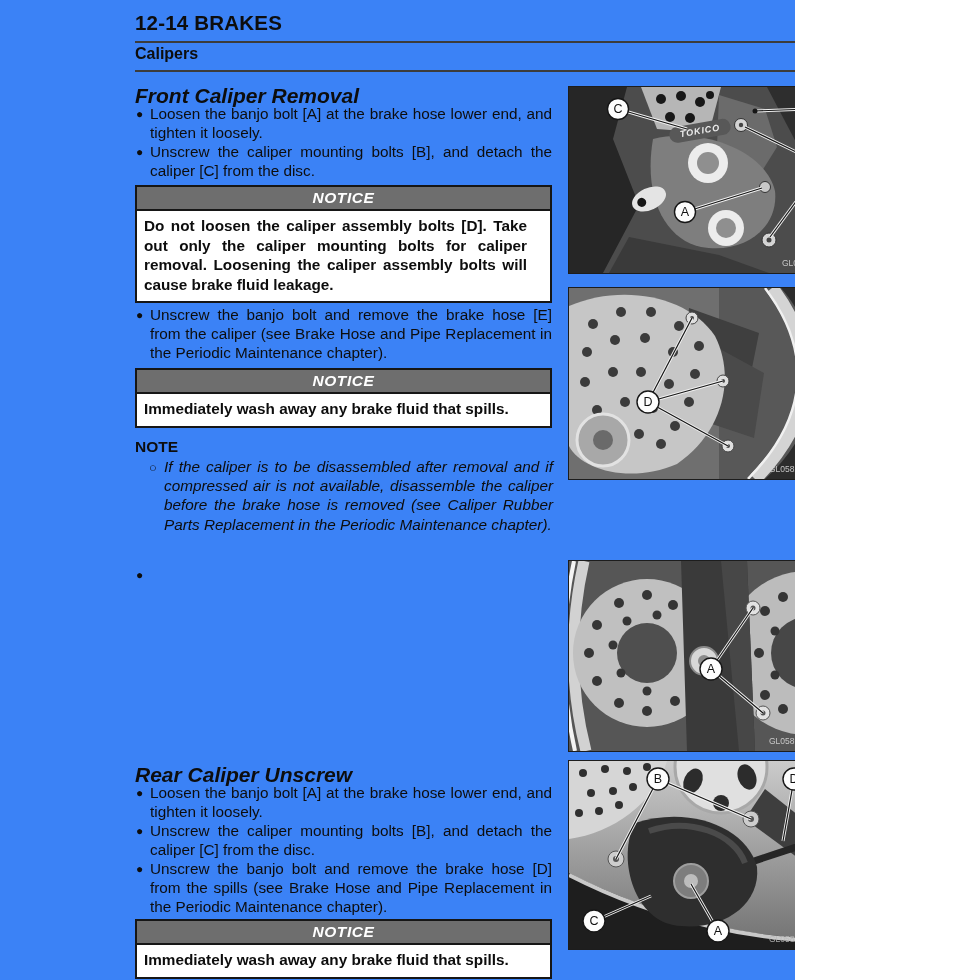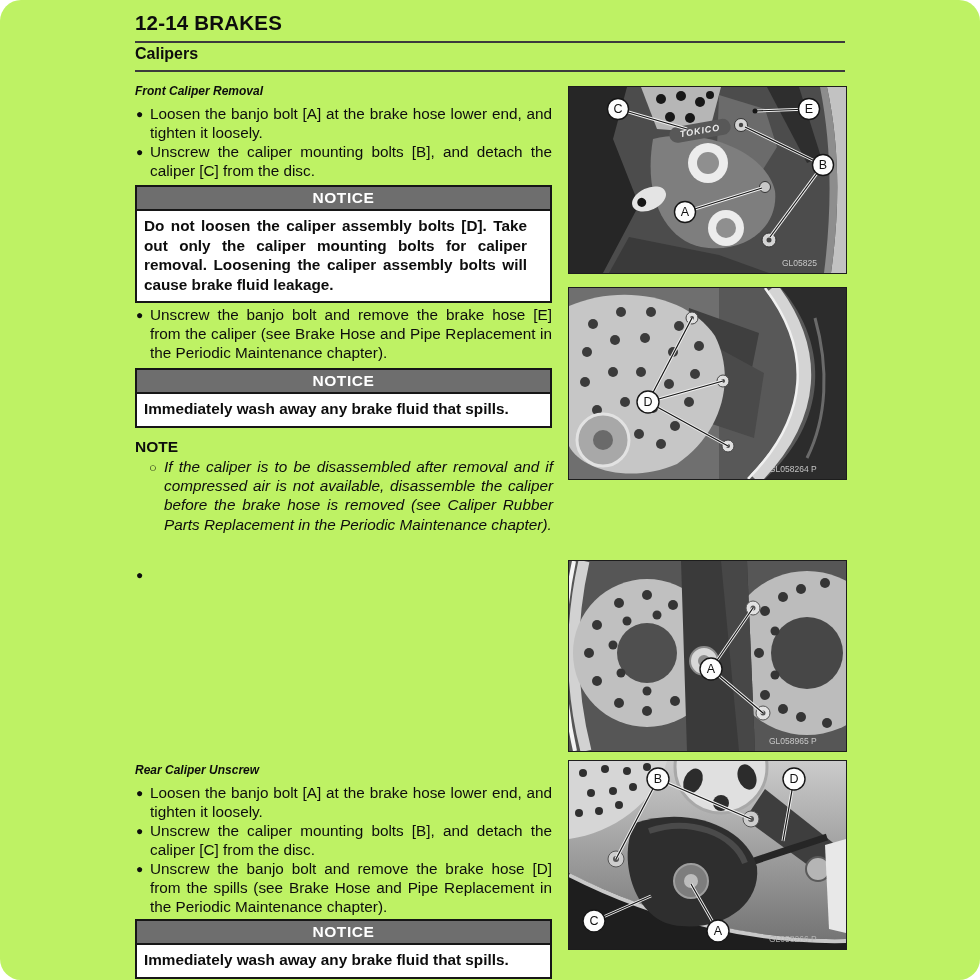--- a/index.html
+++ b/index.html
@@ -1,31 +1,31 @@
 <!DOCTYPE html>
 <html><head>
 <meta charset="utf-8">
 <style>
   html,body { margin:0; padding:0; background:#ffffff; }
   body { width:980px; height:980px; font-family:"Liberation Sans", sans-serif; color:#0d0d0d; }
-  .page { position:relative; width:980px; height:980px; background:#bef264; overflow:hidden;border-radius:21px; }
+  .page { position:relative; width:795px; height:980px; background:#3b82f6; overflow:hidden; }
 
   .hdr-title { position:absolute; left:135px; top:11px; font-size:20.5px; font-weight:bold; letter-spacing:0.2px; }
   .hdr-section { position:absolute; left:135px; top:45px; font-size:16px; font-weight:bold; }
   .rule { position:absolute; left:135px; width:710px; height:2px; background:#3c3c3c; }
   .r1 { top:41px; }
   .r2 { top:70px; }
 
   .blk { position:absolute; left:135px; width:417px; box-sizing:border-box; }
-  .subtitle { font-style:italic; font-weight:bold; font-size:12px; }
+  .subtitle { font-style:italic; font-weight:bold; font-size:21px; }
   .bullet { padding-left:15px; font-size:15.3px; line-height:19px; text-align:justify; }
   .bmark { position:absolute; left:1px; top:1px; font-size:12px; font-style:normal; }
 
   .notice { border:2px solid #161616; background:#fff; }
-  .notice-hd { background:#6e6e6e; color:#ffffff; font-weight:bold; 
+  .notice-hd { background:#6e6e6e; color:#ffffff; font-weight:bold; font-style:italic;
                text-align:center; font-size:15.5px; line-height:22px; height:22px;
                border-bottom:2px solid #161616; letter-spacing:0.6px; }
   .notice-bd { font-weight:bold; font-size:15.3px; line-height:19.5px; padding:5px 23px 7px 7px; text-align:justify; }
 
   .note-hd { text-align:left; font-weight:bold; font-size:15.5px; }
   .note-item { left:149px; width:404px; padding-left:15px; font-style:italic; font-size:15.3px;
                line-height:19.2px; text-align:justify; position:absolute; box-sizing:border-box; }
   .nmark { position:absolute; left:0px; top:1px; font-size:13px; font-style:normal; }
 
   .photo { position:absolute; border:1.5px solid #1d1d1d; background:#555; }

